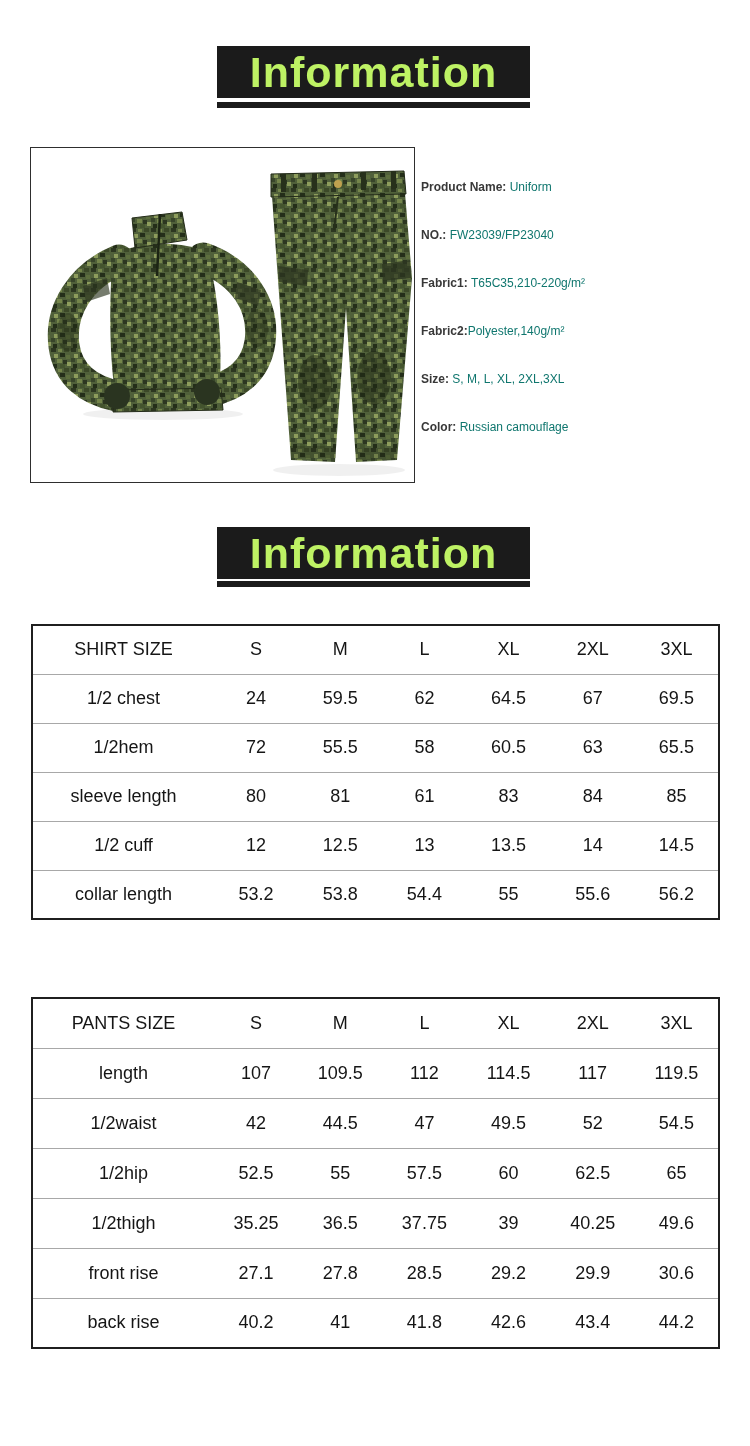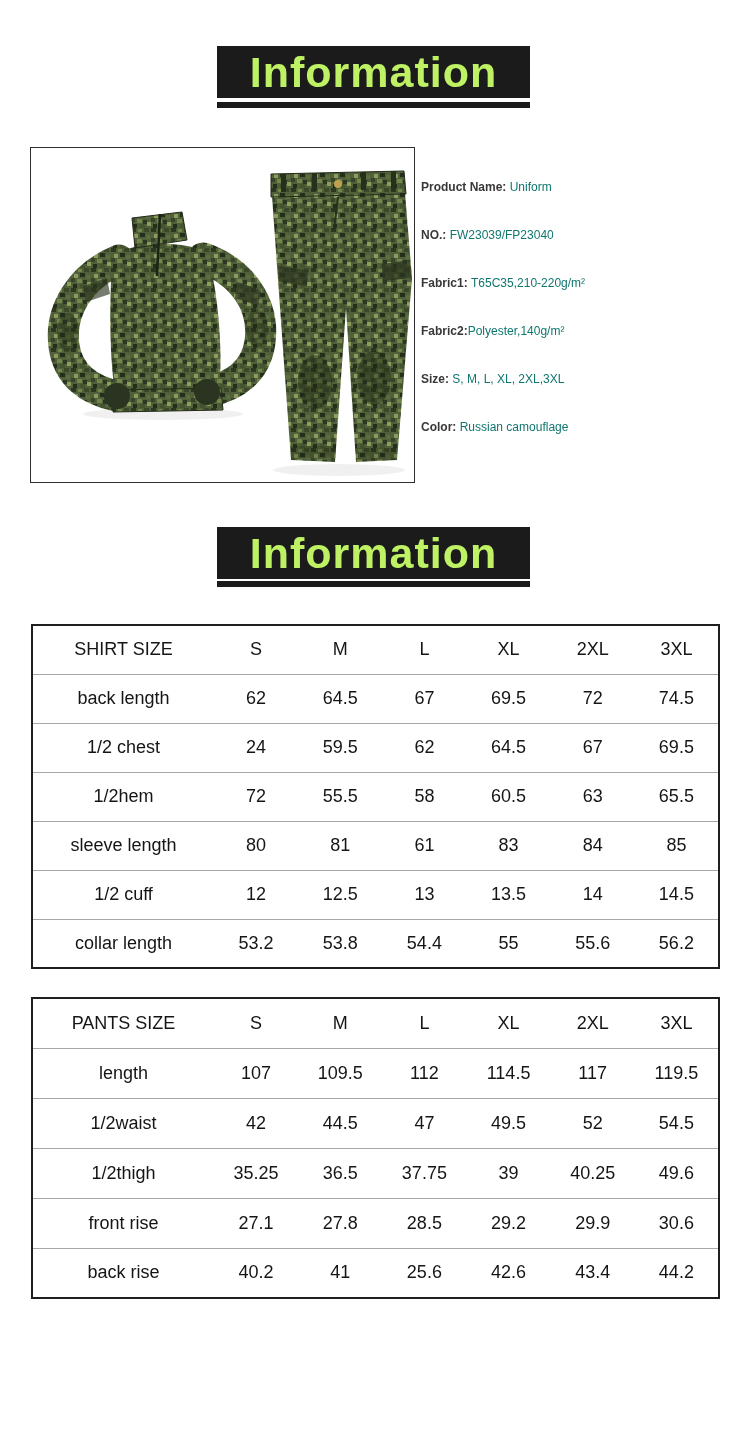--- a/index.html
+++ b/index.html
@@ -135,29 +135,20 @@
           <th>S</th>
           <th>M</th>
           <th>L</th>
           <th>XL</th>
           <th>2XL</th>
           <th>3XL</th>
         </tr>
       </thead>
       <tbody>
         <tr>
-          <td>back length</td>
-          <td>62</td>
-          <td>64.5</td>
-          <td>67</td>
-          <td>69.5</td>
-          <td>72</td>
-          <td>74.5</td>
-        </tr>
-        <tr>
           <td>1/2 chest</td>
           <td>24</td>
           <td>59.5</td>
           <td>62</td>
           <td>64.5</td>
           <td>67</td>
           <td>69.5</td>
         </tr>
         <tr>
           <td>1/2hem</td>
@@ -232,20 +223,29 @@
         <tr>
           <td>1/2waist</td>
           <td>42</td>
           <td>44.5</td>
           <td>47</td>
           <td>49.5</td>
           <td>52</td>
           <td>54.5</td>
         </tr>
         <tr>
+          <td>1/2hip</td>
+          <td>52.5</td>
+          <td>55</td>
+          <td>57.5</td>
+          <td>60</td>
+          <td>62.5</td>
+          <td>65</td>
+        </tr>
+        <tr>
           <td>1/2thigh</td>
           <td>35.25</td>
           <td>36.5</td>
           <td>37.75</td>
           <td>39</td>
           <td>40.25</td>
           <td>49.6</td>
         </tr>
         <tr>
           <td>front rise</td>
@@ -253,21 +253,21 @@
           <td>27.8</td>
           <td>28.5</td>
           <td>29.2</td>
           <td>29.9</td>
           <td>30.6</td>
         </tr>
         <tr>
           <td>back rise</td>
           <td>40.2</td>
           <td>41</td>
-          <td>25.6</td>
+          <td>41.8</td>
           <td>42.6</td>
           <td>43.4</td>
           <td>44.2</td>
         </tr>
       </tbody>
     </table>
 
 </div>
 
 </body></html>

